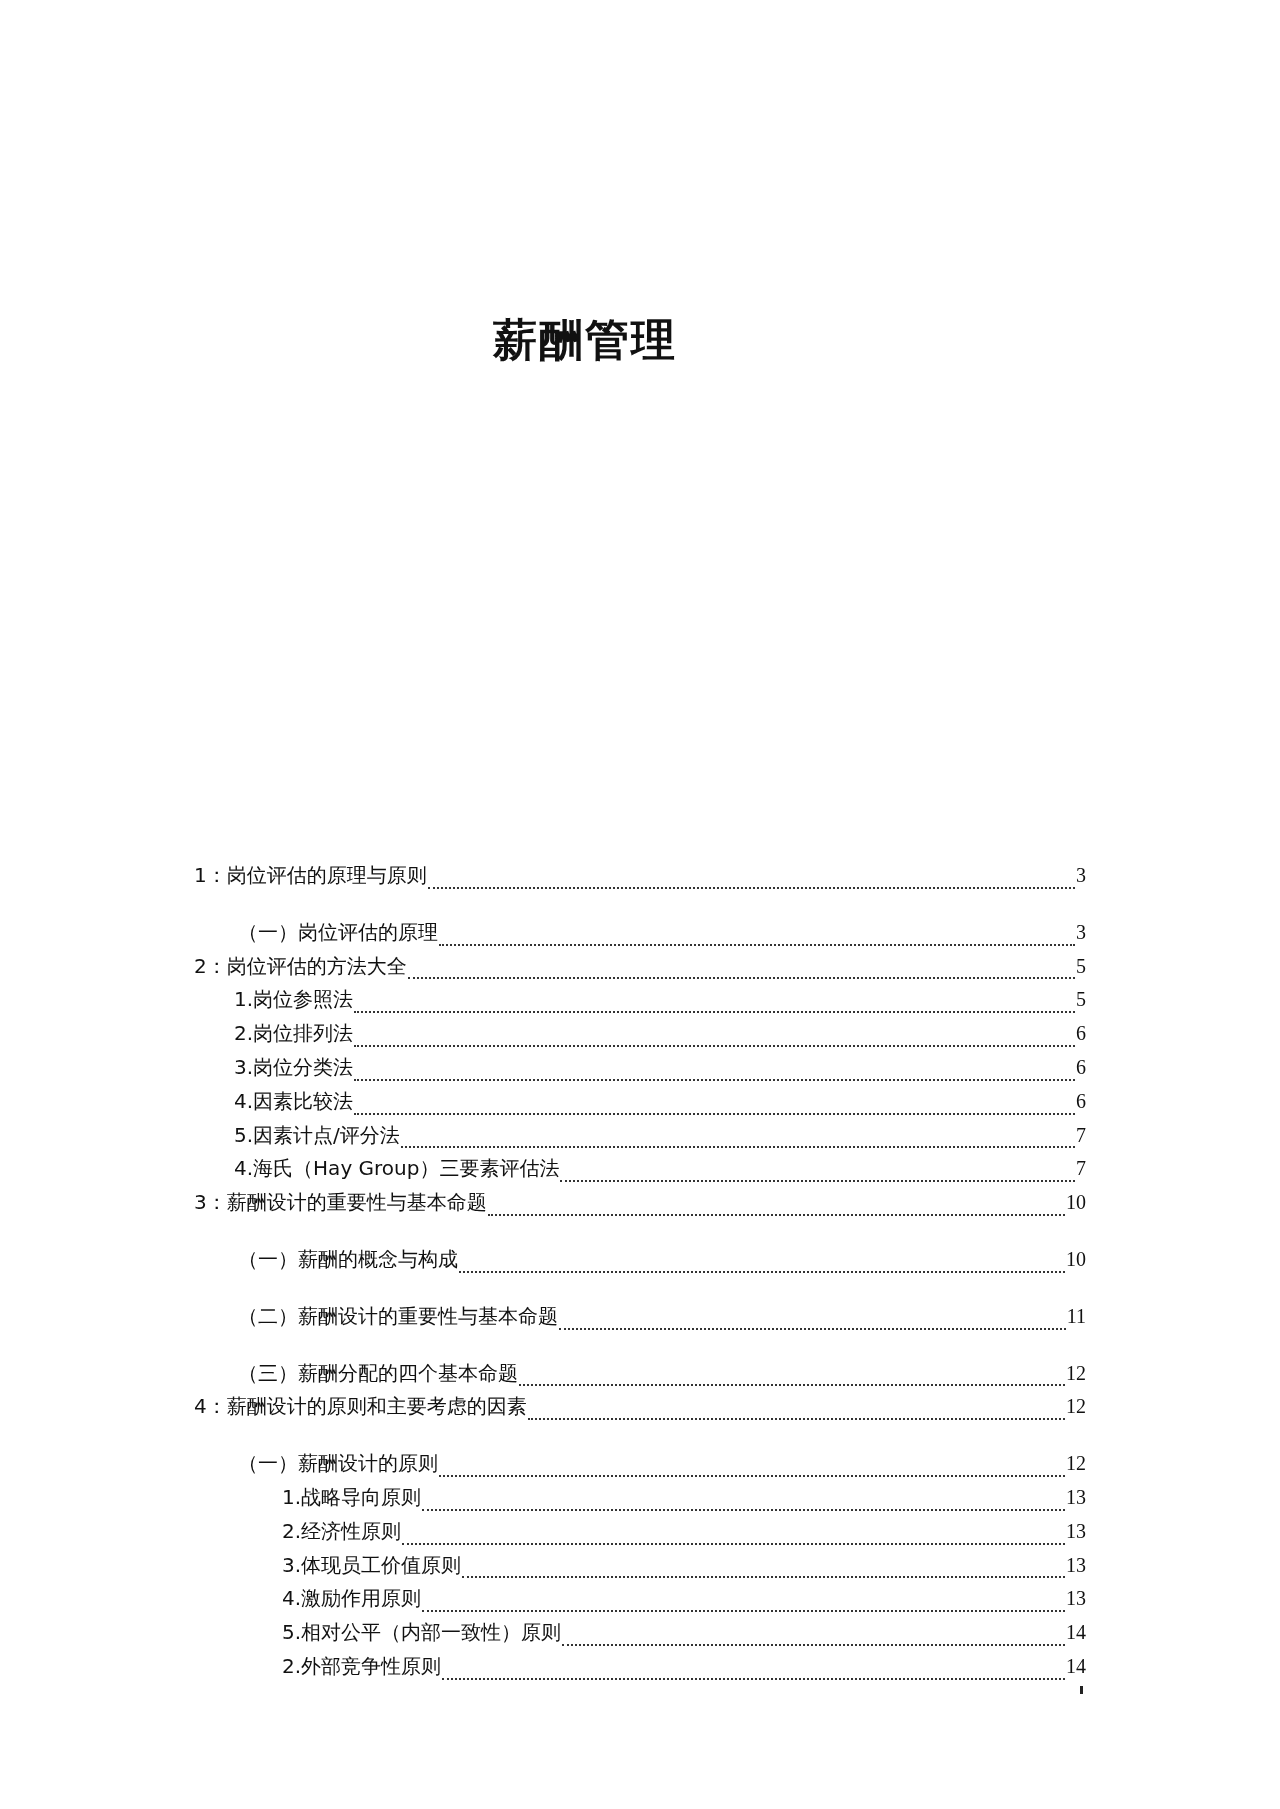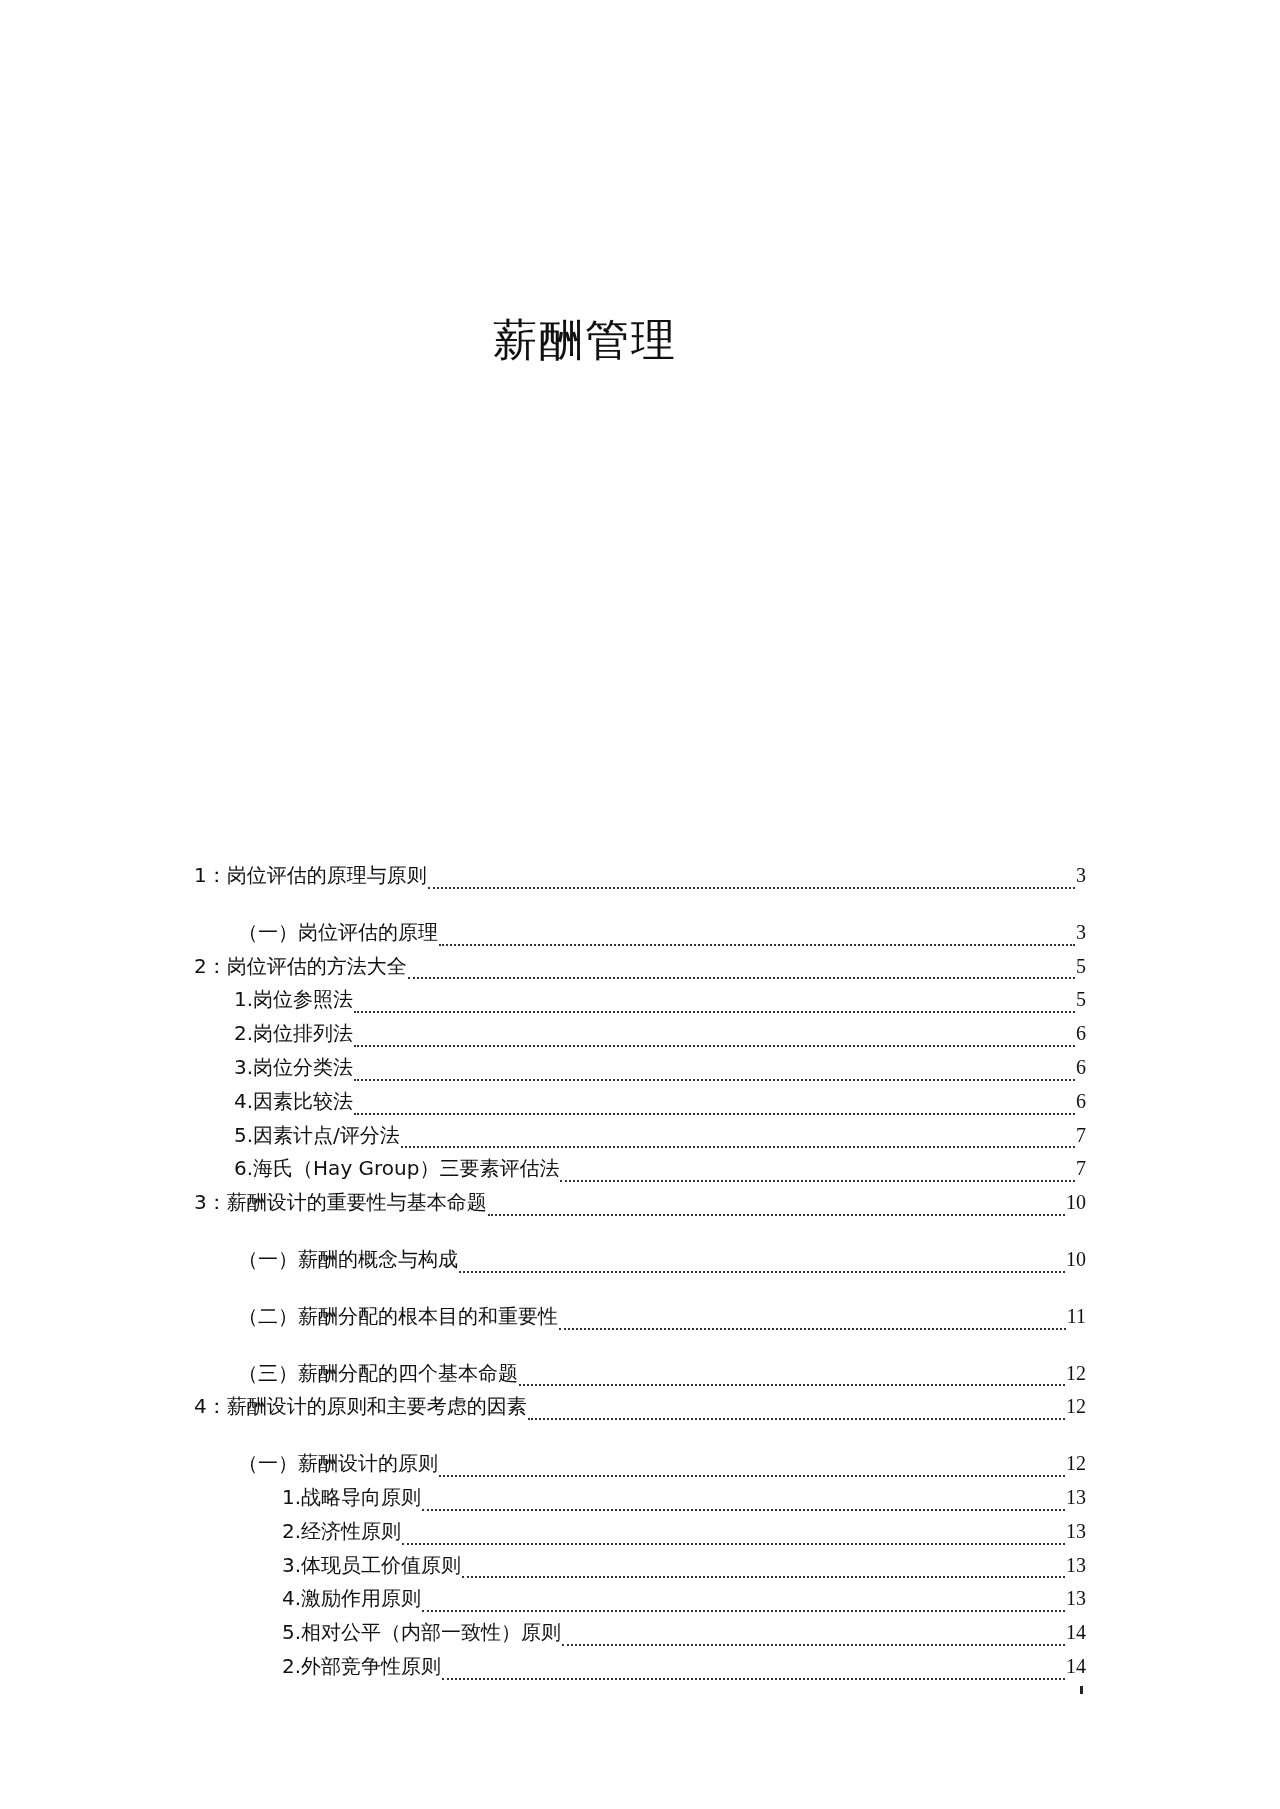--- a/index.html
+++ b/index.html
@@ -1,19 +1,19 @@
 <!DOCTYPE html>
 <html><head>
 <meta charset="utf-8">
 <style>
   html, body { margin: 0; padding: 0; background: #ffffff; }
   body { width: 1280px; height: 1809px; position: relative; overflow: hidden;
          font-family: "DejaVu Sans", "Liberation Sans", sans-serif; color: #111; }
   .title { position: absolute; left: 0; width: 1170px; top: 282px; text-align: center;
-           font-size: 44px; letter-spacing: 2px; font-weight: normal; }
+           font-size: 44px; letter-spacing: 2px; font-weight: bold; }
   .toc { position: absolute; left: 194px; top: 862px; width: 892px; }
   .toc-row { display: flex; align-items: baseline; height: 33.8px; font-size: 20px; white-space: nowrap; }
   .toc-row.l1 { padding-left: 0; }
   .toc-row.l2 { padding-left: 44px; margin-top: 23px; }
   .toc-row.l2n { padding-left: 40px; }
   .toc-row.l3 { padding-left: 88px; }
   .toc-row .label { flex: 0 0 auto; }
   .toc-row .leader { flex: 1 1 auto; overflow: hidden; margin: 0 1px;
                      border-bottom: 2px dotted #333; height: 0; align-self: flex-end; margin-bottom: 7px; }
   .toc-row .page { flex: 0 0 auto; font-family: "Liberation Serif", serif; font-size: 20px; }
@@ -59,36 +59,36 @@
       <span class="label">4.因素比较法</span>
       <span class="leader"></span>
       <span class="page">6</span>
     </div>
     <div class="toc-row l2n">
       <span class="label">5.因素计点/评分法</span>
       <span class="leader"></span>
       <span class="page">7</span>
     </div>
     <div class="toc-row l2n">
-      <span class="label">6.海氏（Hay Group）三要素评估法</span>
+      <span class="label">4.海氏（Hay Group）三要素评估法</span>
       <span class="leader"></span>
       <span class="page">7</span>
     </div>
     <div class="toc-row l1">
       <span class="label">3：薪酬设计的重要性与基本命题</span>
       <span class="leader"></span>
       <span class="page">10</span>
     </div>
     <div class="toc-row l2">
       <span class="label">（一）薪酬的概念与构成</span>
       <span class="leader"></span>
       <span class="page">10</span>
     </div>
     <div class="toc-row l2">
-      <span class="label">（二）薪酬分配的根本目的和重要性</span>
+      <span class="label">（二）薪酬设计的重要性与基本命题</span>
       <span class="leader"></span>
       <span class="page">11</span>
     </div>
     <div class="toc-row l2">
       <span class="label">（三）薪酬分配的四个基本命题</span>
       <span class="leader"></span>
       <span class="page">12</span>
     </div>
     <div class="toc-row l1">
       <span class="label">4：薪酬设计的原则和主要考虑的因素</span>

